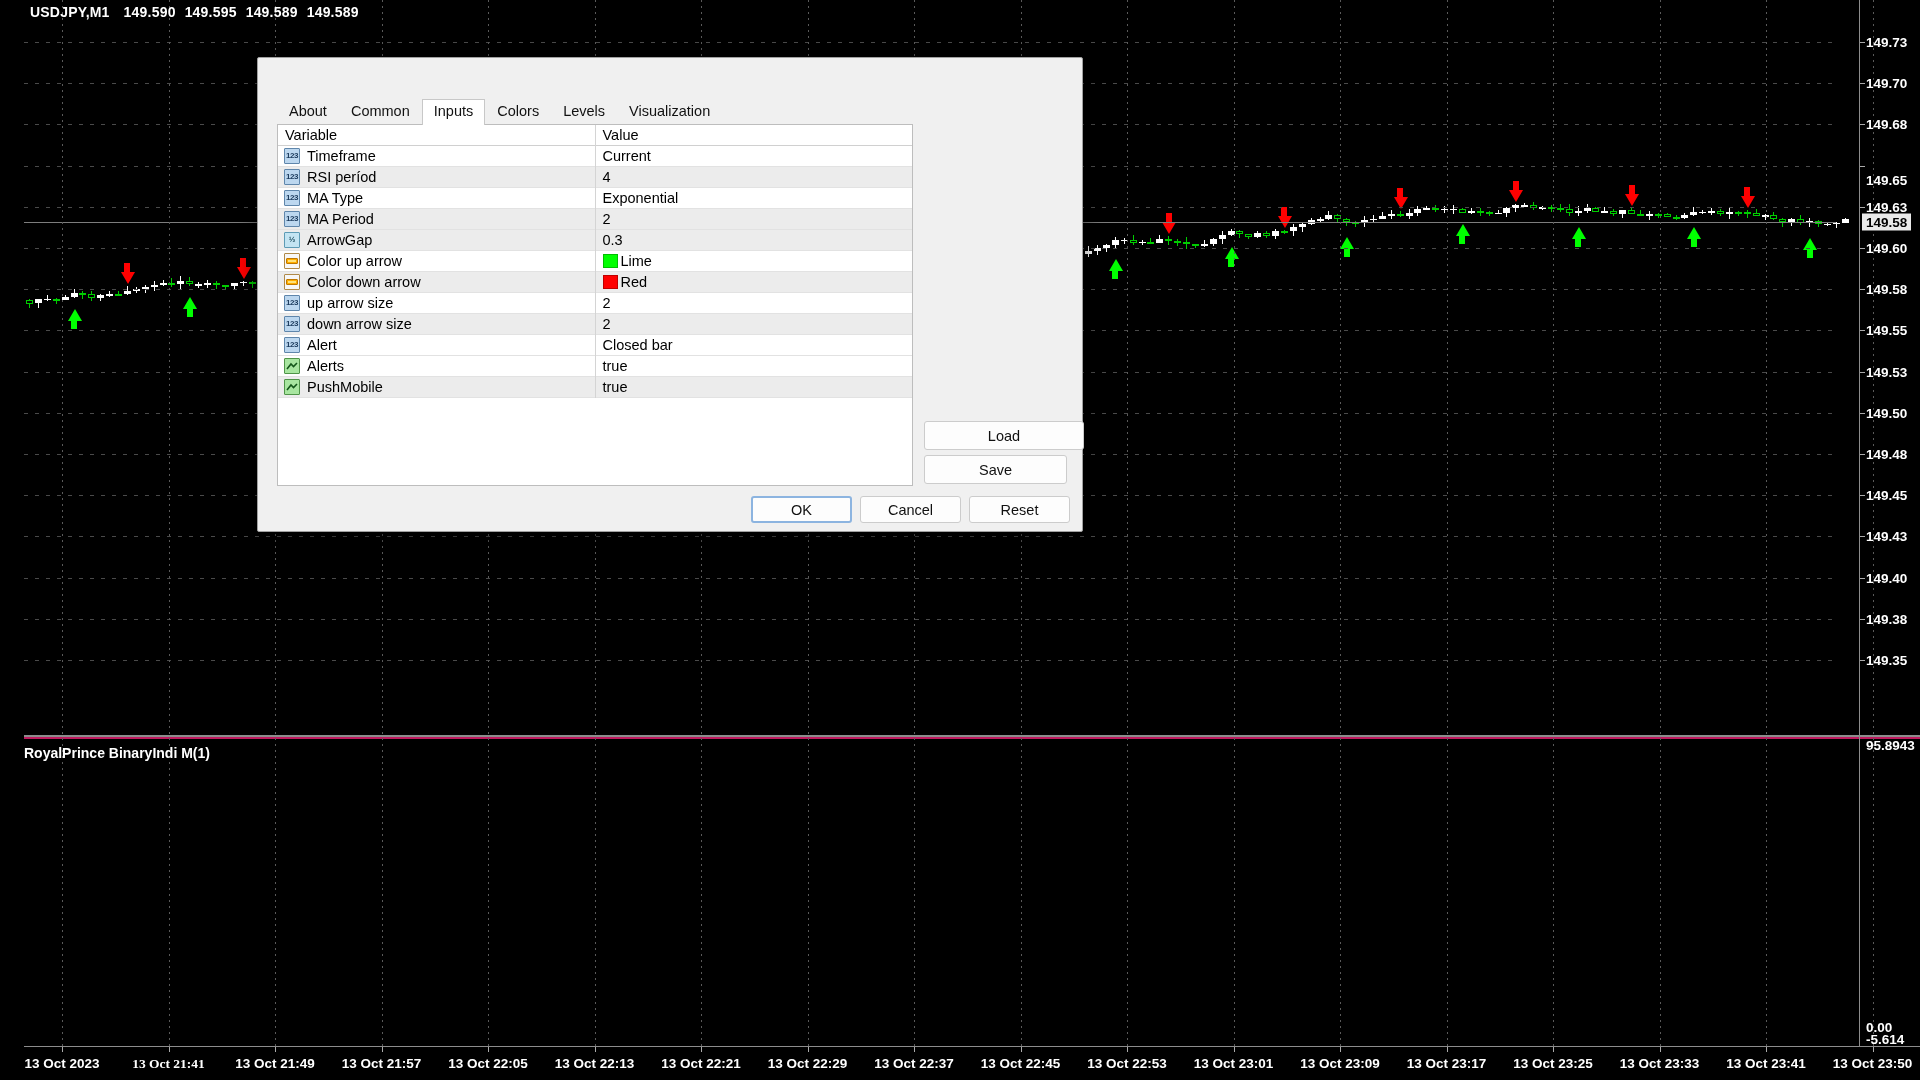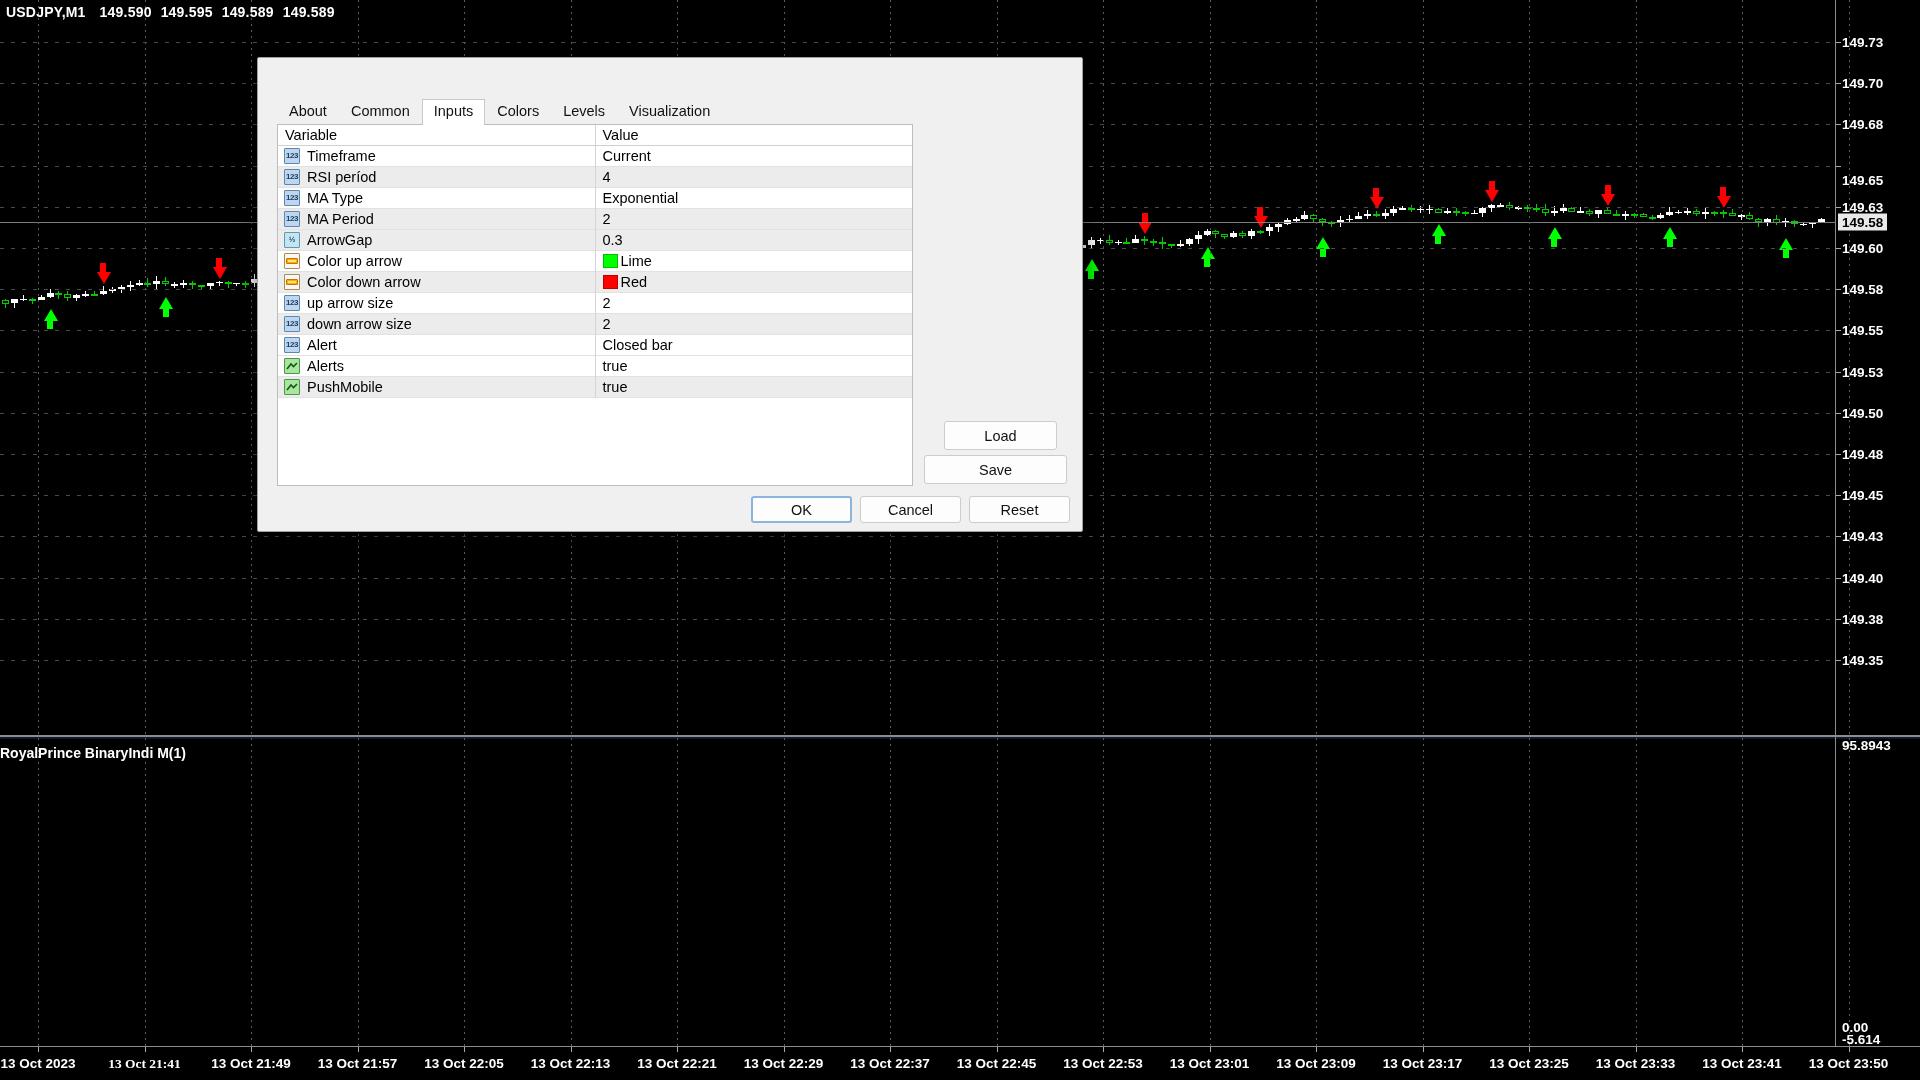--- a/index.html
+++ b/index.html
@@ -4,21 +4,21 @@
 <style>
   * { box-sizing: border-box; margin: 0; padding: 0; }
   html, body { width: 1920px; height: 1080px; overflow: hidden; }
   body {
     background: #000;
     font-family: "Liberation Sans", sans-serif;
     position: relative;
   }
 
   
-  #chart-root { position: absolute; inset: 0; background: #0f172a; }
+  #chart-root { position: absolute; inset: 0; background: #be185d; margin-left: 24px; }
 
   .pane { position: absolute; left: 0; right: 0; background: #000; overflow: hidden; }
   #price-pane { top: 0; height: 736px; }
   #indi-pane  { top: 739px; height: 308px; }
   #time-axis  { position:absolute; left:0; right:0; top: 1047px; height: 33px; background:#000; }
 
   .pane-sep {
     position: absolute; left: 0; right: 0; top: 735px; height: 2px;
     background: #8c8c8c;
   }
@@ -182,21 +182,21 @@
     width: 15px; height: 14px; display: inline-block; margin-right: 3px;
     border: 1px solid rgba(0,0,0,.25);
   }
 
   
   .btn {
     background: #fdfdfd; border: 1px solid #cccccc; border-radius: 3px;
     font-size: 14.5px; color: #111; display:flex; align-items:center; justify-content:center;
     font-family: "Liberation Sans", sans-serif;
   }
-  #load-btn { position: absolute; left: 666px; top: 363px; width: 113px; height: 29px; margin-left: 20px; }
+  #load-btn { position: absolute; left: 666px; top: 363px; width: 160px; height: 29px; }
   #save-btn { position: absolute; left: 666px; top: 397px; width: 143px; height: 29px; }
   #ok-btn     { position: absolute; left: 493px; top: 438px; width: 101px; height: 27px;
                 border: 2px solid #8cb4e0; }
   #cancel-btn { position: absolute; left: 602px; top: 438px; width: 101px; height: 27px; }
   #reset-btn  { position: absolute; left: 711px; top: 438px; width: 101px; height: 27px; }
 </style>
 </head>
 <body>
 
 <div id="chart-root">

